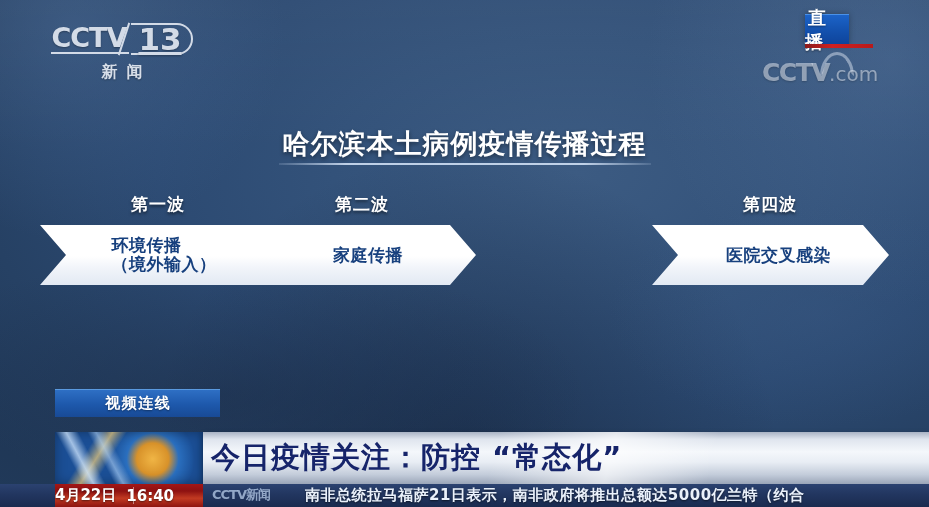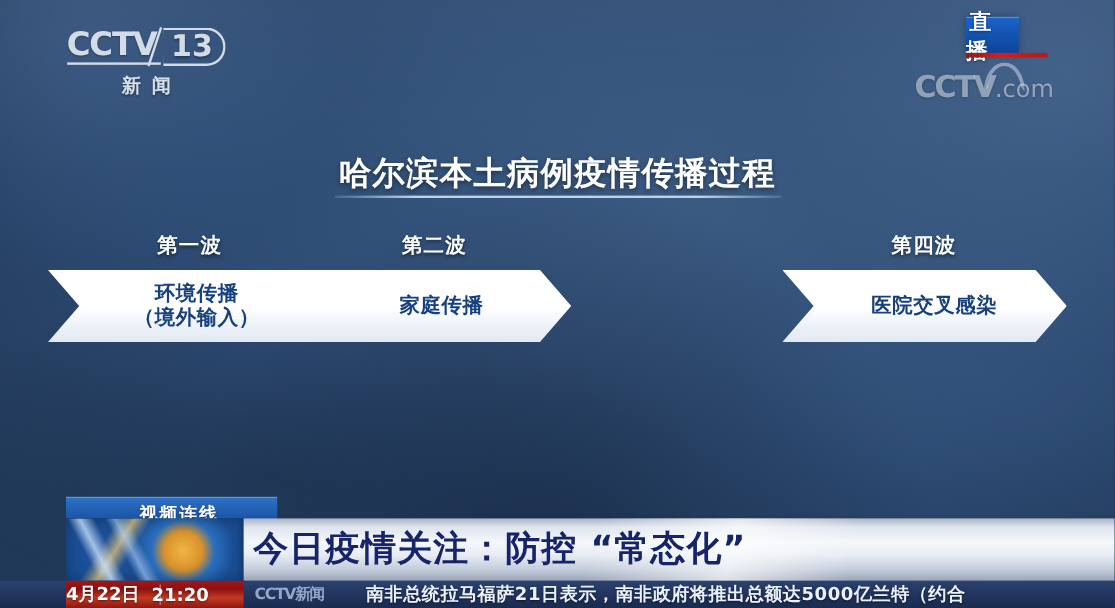--- a/index.html
+++ b/index.html
@@ -57,30 +57,31 @@
     font-size: 27px;
     font-weight: 700;
     letter-spacing: -1px;
     color: #e9eef6;
     text-shadow: 0 1px 2px rgba(0,0,0,0.35);
     border-bottom: 2px solid #e9eef6;
     padding-right: 3px;
     line-height: 1.05;
   }
   .cctv-13 {
-    font-size: 25px;
+    font-size: 31px;
     font-weight: 700;
     color: #e9eef6;
     border: 2px solid #e9eef6;
     border-left: none;
     border-radius: 0 16px 16px 0;
     padding: 0 9px 0 7px;
     line-height: 28px;
     position: relative;
     text-shadow: 0 1px 2px rgba(0,0,0,0.35);
+    text-decoration: underline;
   }
   .cctv-13::before {
     content: "";
     position: absolute;
     left: -8px;
     top: -3px;
     width: 2px;
     height: 34px;
     background: #e9eef6;
     transform: rotate(18deg);
@@ -204,21 +205,21 @@
     display: flex;
     align-items: center;
     justify-content: center;
     box-shadow: 0 3px 7px rgba(0,0,0,0.28);
   }
   .chev-text {
     color: #17407e;
     font-size: 17px;
     font-weight: 700;
     line-height: 1.18;
-    text-align: center;
+    text-align: left;
     padding-left: 16px;
     letter-spacing: 0.5px;
   }
   .chev-text .l2 { display: block; font-family: Liberation Serif, serif; }
 
   
   .globe {
     position: absolute;
     left: 55px;
     top: 432px;
@@ -234,29 +235,28 @@
     position: absolute;
     inset: 0;
     background:
       linear-gradient(62deg, rgba(255,255,255,0) 16%, rgba(210,232,255,0.75) 22%, rgba(255,255,255,0) 29%),
       linear-gradient(62deg, rgba(255,255,255,0) 34%, rgba(190,222,255,0.55) 39%, rgba(255,255,255,0) 45%),
       linear-gradient(-58deg, rgba(255,255,255,0) 60%, rgba(255,214,120,0.65) 68%, rgba(255,255,255,0) 76%);
   }
   .tag-video {
     position: absolute;
     left: 55px;
-    top: 414px;
+    top: 389px;
     width: 165px;
     height: 27px;
     background: linear-gradient(to bottom, #2e6fc4 0%, #1d58ab 55%, #184a96 100%);
     display: flex;
     align-items: center;
     justify-content: center;
     border-top: 1px solid #5a9ae0;
-    padding-left: 11px;
   }
   .tag-video-text {
     color: #ffffff;
     font-size: 15px;
     font-weight: 700;
     letter-spacing: 1.5px;
     text-indent: 1.5px;
     text-shadow: 0 1px 2px rgba(0,0,0,0.4);
   }
   .guest-bar {
@@ -430,19 +430,19 @@
   </div>
 
   <div class="headline-bar">
     <div class="headline-sheen"></div>
     <span class="headline-text">今日疫情关注：防控 “常态化”</span>
   </div>
 
   <div class="ticker"></div>
   <div class="ticker-datetime">
     <span class="ticker-date">4月22日</span>
-    <span class="ticker-time">21:20</span>
+    <span class="ticker-time">16:40</span>
   </div>
   <div class="ticker-sep"></div>
   <div class="ticker-brand">CCTV新闻</div>
   <div class="ticker-text">南非总统拉马福萨21日表示，南非政府将推出总额达5000亿兰特（约合</div>
 
 </div>
 
 </body></html>

